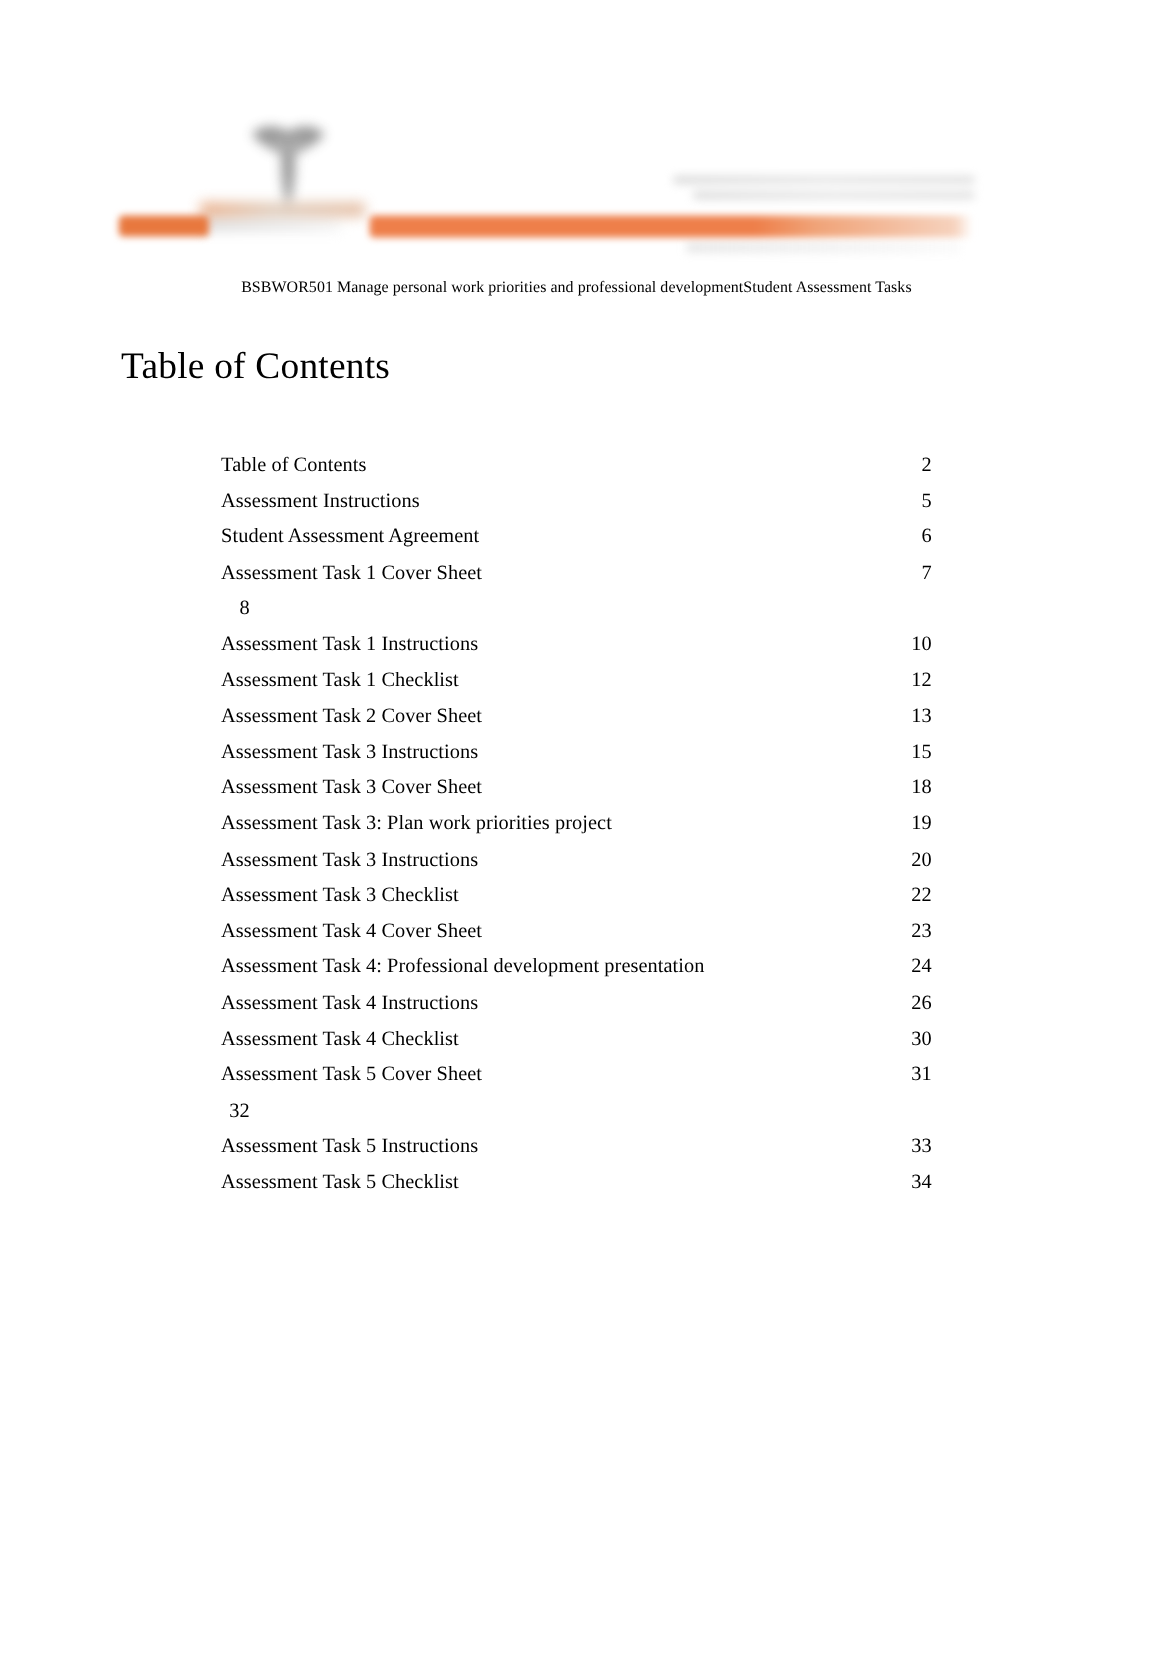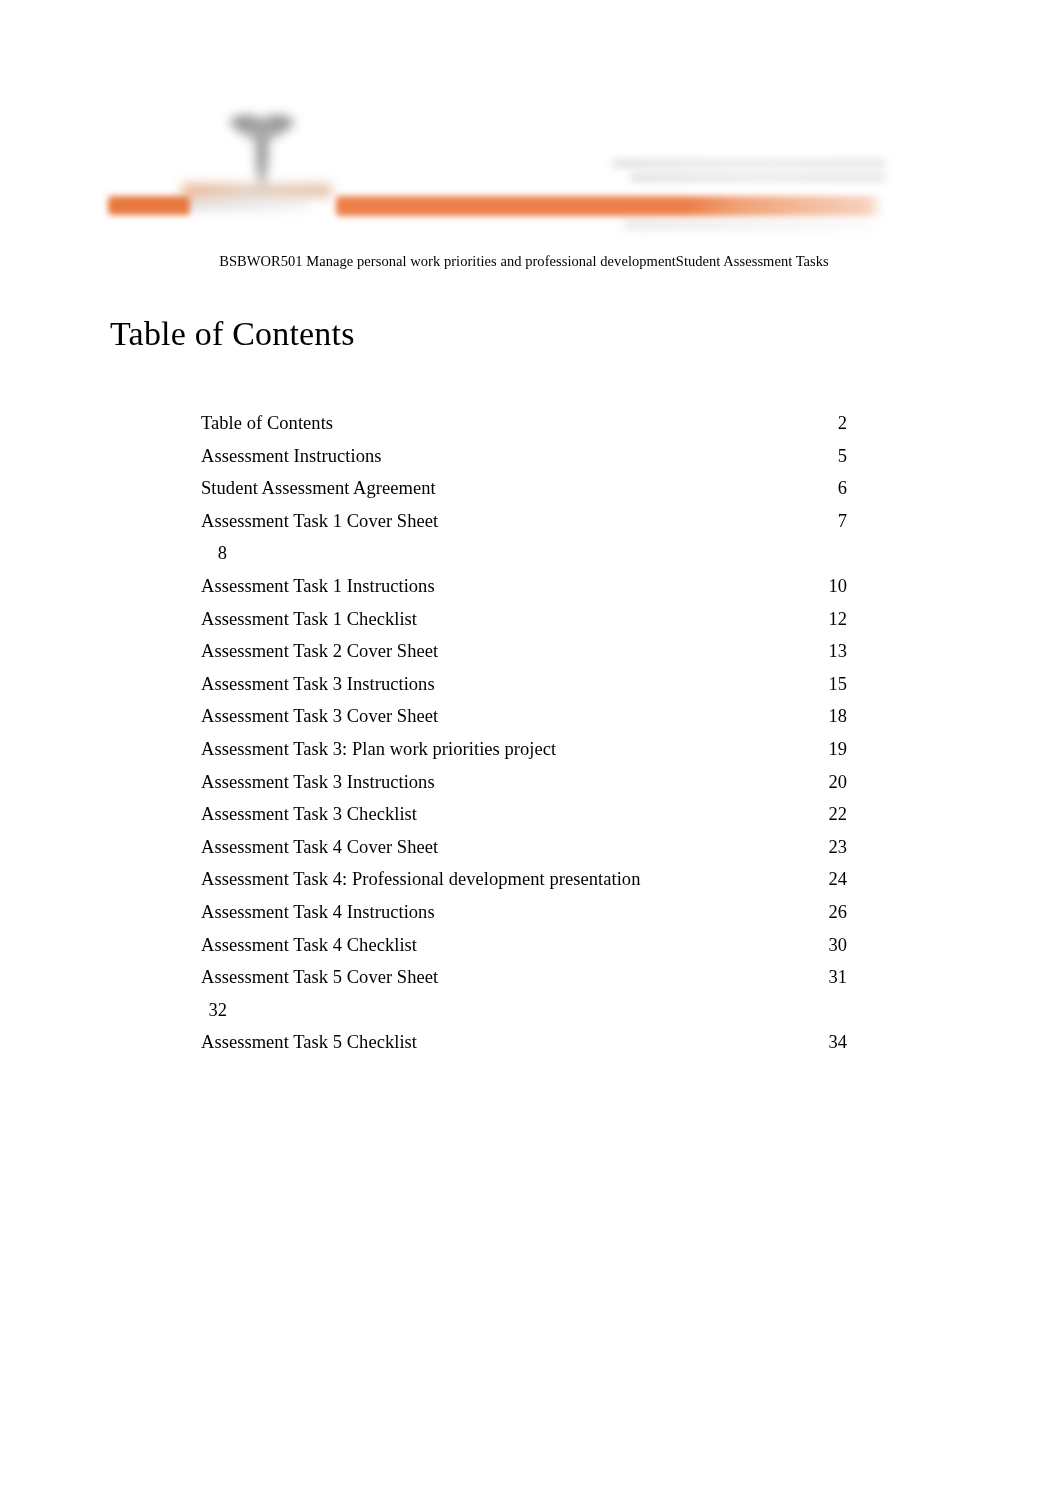--- a/index.html
+++ b/index.html
@@ -279,18 +279,22 @@
         <span class="toc-page">30</span>
       </div>
       <div class="toc-entry">
         <span class="toc-label">Assessment Task 5 Cover Sheet</span>
         <span class="toc-page">31</span>
       </div>
       <div class="toc-entry">
         <span class="toc-page">32</span>
       </div>
       <div class="toc-entry">
+        <span class="toc-label">Assessment Task 5 Instructions</span>
+        <span class="toc-page">33</span>
+      </div>
+      <div class="toc-entry">
         <span class="toc-label">Assessment Task 5 Checklist</span>
         <span class="toc-page">34</span>
       </div>
     </div>
 
 </div>
 
 </body></html>

